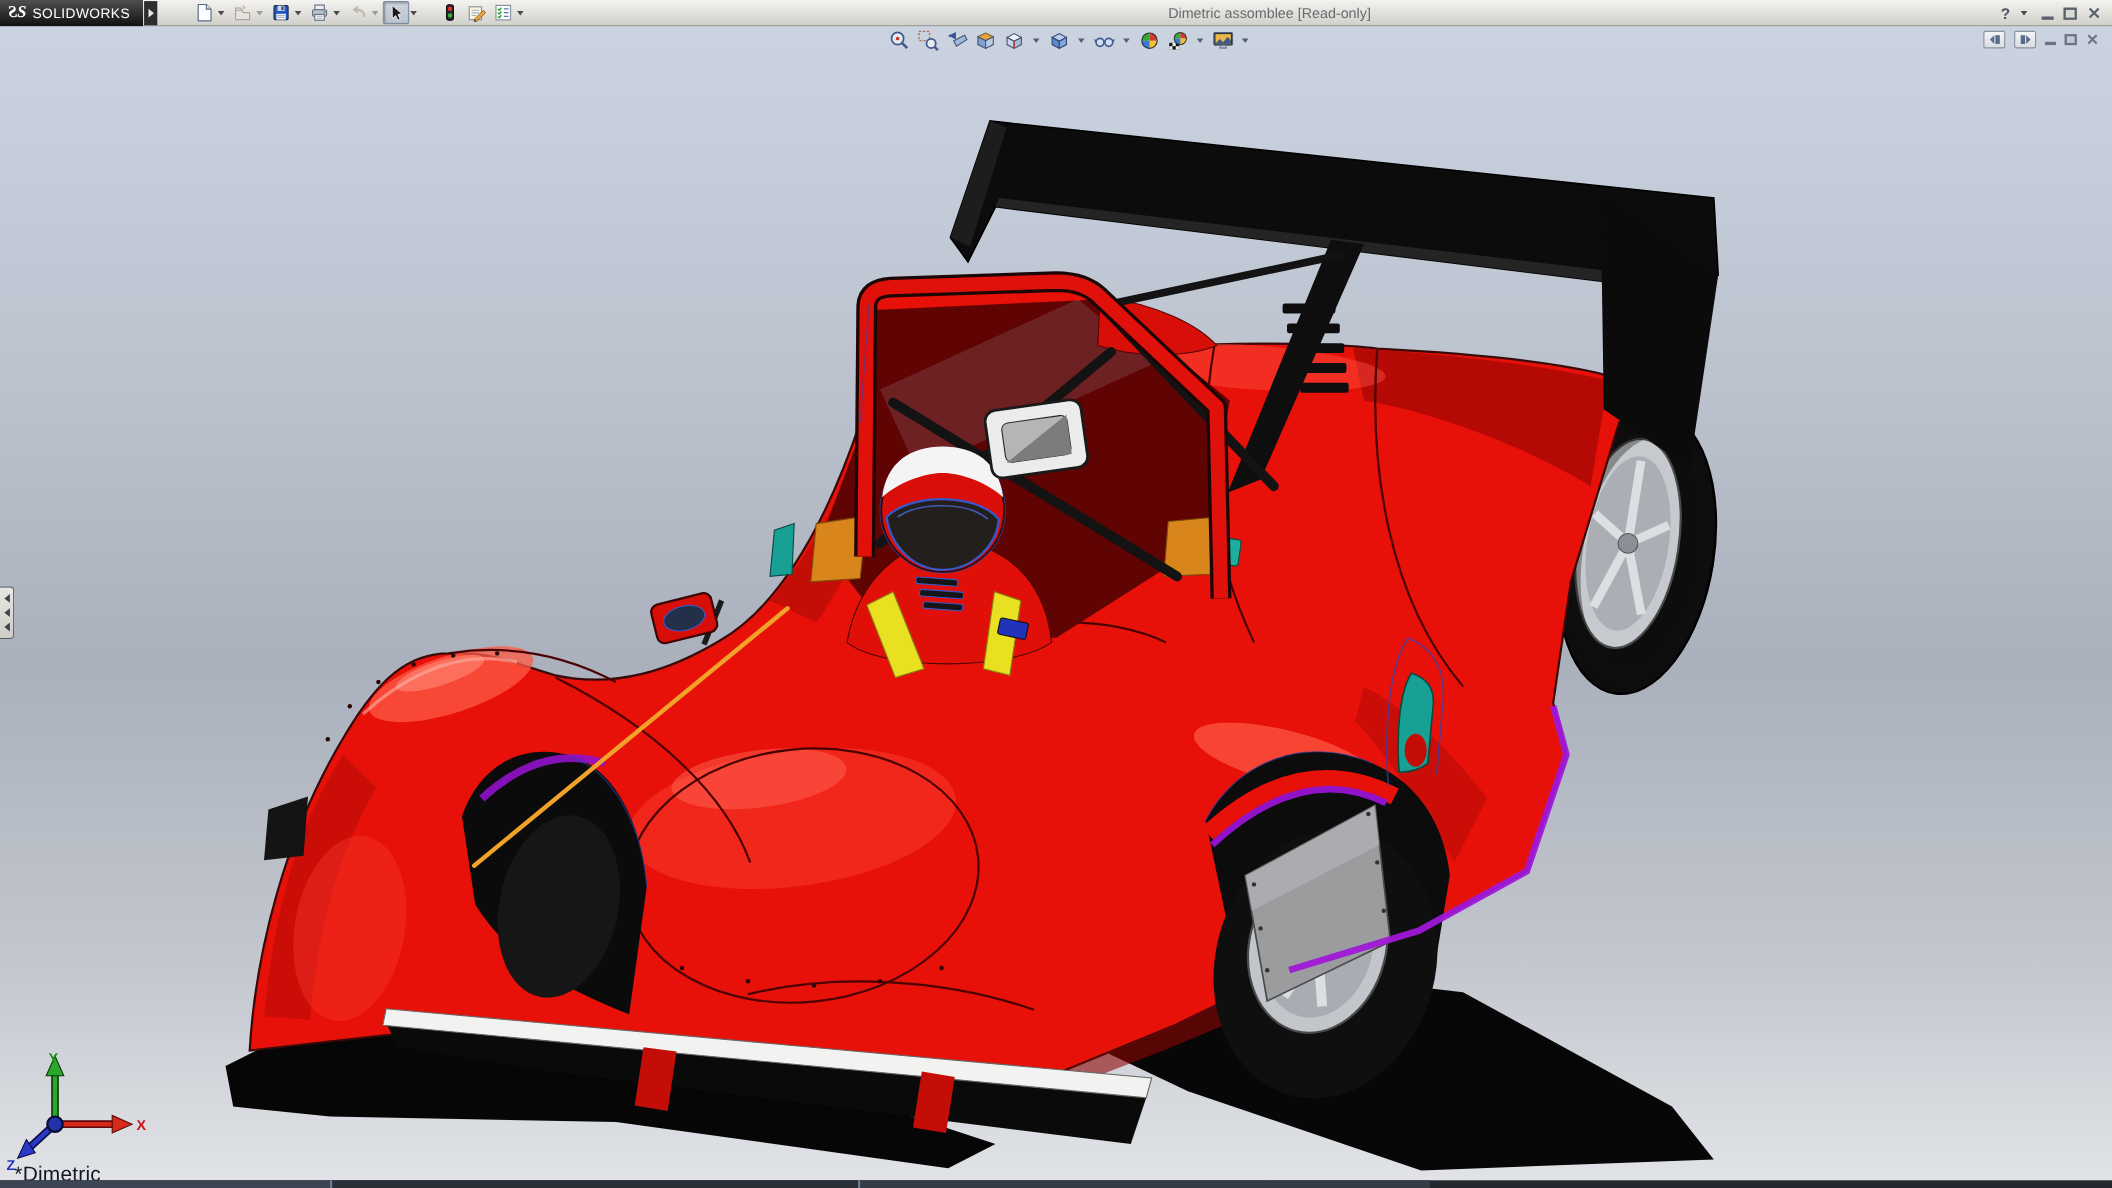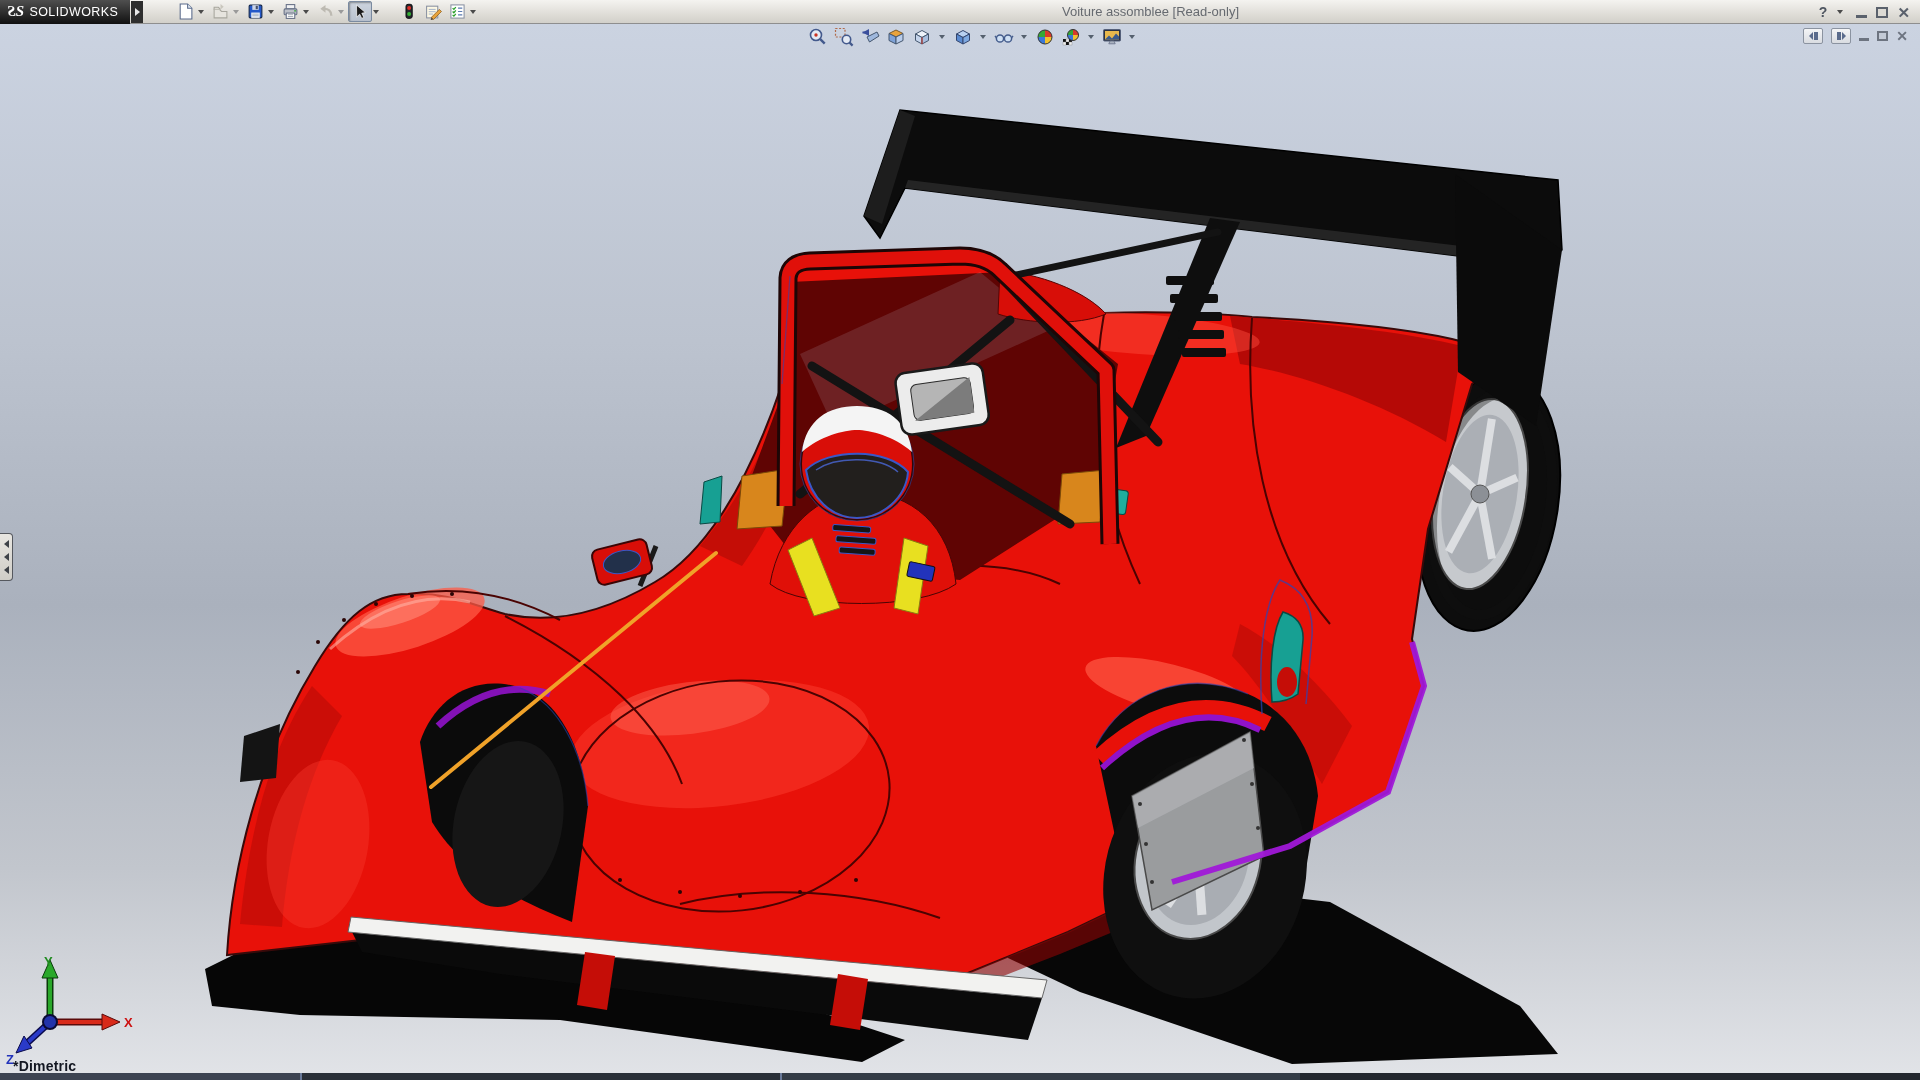--- a/index.html
+++ b/index.html
@@ -81,21 +81,21 @@
   
   .pane-tab {
     position:absolute; left:0; top:509px; width:13px; height:48px;
     background:linear-gradient(#e8e6e1,#cfcdc7); border:1px solid #55585e; border-left:none;
     border-radius:0 4px 4px 0; display:flex; flex-direction:column; align-items:center; justify-content:center; gap:5px;
   }
   .pane-tab .arr { width:0; height:0; border-right:5px solid #3e4248; border-top:4px solid transparent; border-bottom:4px solid transparent; }
 
   
   .triad { position:absolute; left:4px; top:928px; }
-  .view-label { position:absolute; left:13px; top:1034px; font-size:14px; font-weight:bold; color:#131722; letter-spacing:.2px; }
+  .view-label { position:absolute; left:13px; top:1034px; font-size:19px; font-weight:normal; color:#131722; letter-spacing:.2px; }
 
   .bottom-strip { position:absolute; left:0; bottom:0; width:1920px; height:7px; background:#23272e; display:flex; }
   .bottom-strip .s1 { width:300px; background:#3d4452; }
   .bottom-strip .s2 { width:480px; background:#2a3038; border-left:2px solid #6a7a9a; }
   .bottom-strip .s3 { width:520px; background:#343c46; border-left:2px solid #6a7a9a; }
 </style>
 </head>
 <body>
 
 <div class="app">
@@ -179,21 +179,21 @@
           <rect x="1.8" y="1.8" width="12.4" height="12.4" fill="#ffffff" stroke="#8a92a2"></rect>
             <path d="M8.5 4.8h4M8.5 8h4M8.5 11.2h4" stroke="#5a7ab0" stroke-width="1"></path>
             <path d="M3.4 4.8l1.2 1.2 1.8-2.2" fill="none" stroke="#2aa02a" stroke-width="1.2"></path>
             <path d="M3.4 8l1.2 1.2 1.8-2.2" fill="none" stroke="#2aa02a" stroke-width="1.2"></path>
             <path d="M3.4 11.2l1.2 1.2 1.8-2.2" fill="none" stroke="#2aa02a" stroke-width="1.2"></path>
         </svg>
       </div>
         <span class="caret"></span>
     </div>
 
-    <div class="tb-title">Voiture assomblee [Read-only]</div>
+    <div class="tb-title">Dimetric assomblee [Read-only]</div>
 
     <div class="win-controls">
       <span class="help-q">?</span>
       <span class="caret"></span>
       <span class="ico-min"></span>
       <span class="ico-restore"></span>
       <span class="ico-close">✕</span>
     </div>
   </div>
 

